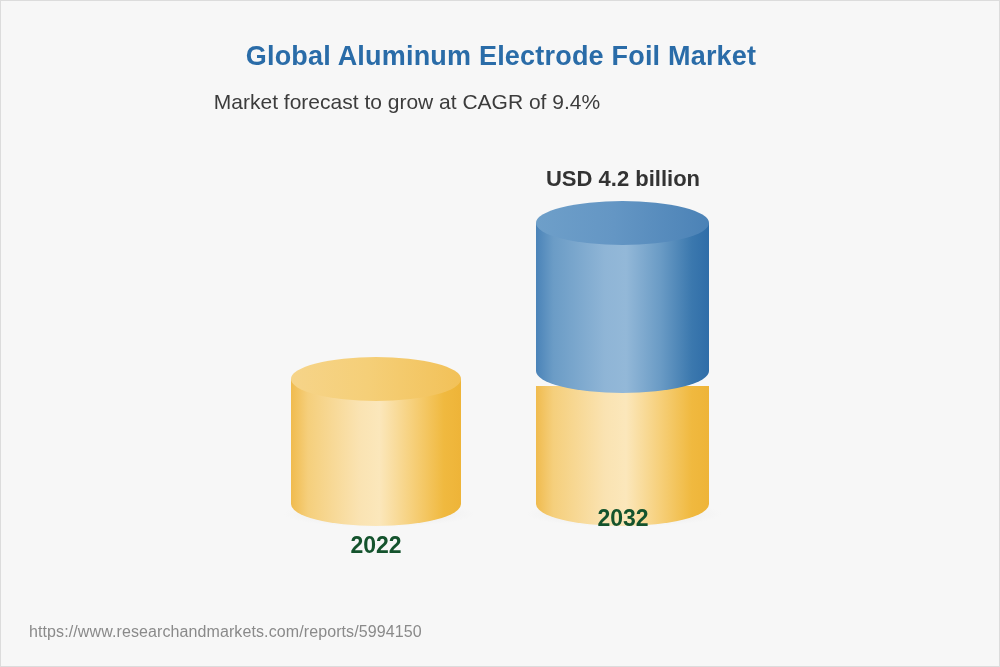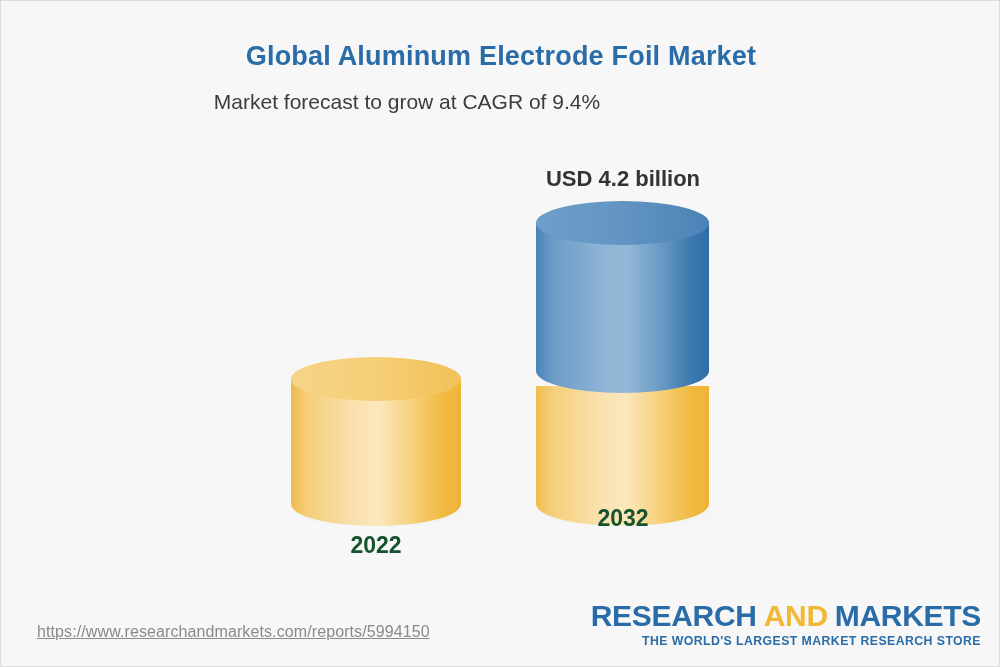--- a/index.html
+++ b/index.html
@@ -59,26 +59,25 @@
   }
   #year-label-2022 { left: 240px; top: 531px; width: 270px; }
   #year-label-2032 { left: 487px; top: 504px; width: 270px; }
   #chart-svg {
     position: absolute;
     left: 0;
     top: 0;
   }
   .source-url {
     position: absolute;
-    left: 36px;
+    left: 28px;
     top: 622px;
     font-size: 16px;
     color: #8a8a8a;
     letter-spacing: 0.1px;
-    text-decoration: underline;
   }
   #brand-logo {
     position: absolute;
     right: 18px;
     top: 600px;
     text-align: right;
     line-height: 1;
   }
   .brand-main {
     font-size: 30px;
@@ -160,18 +159,14 @@
 
 
   <div class="value-label" id="value-label-2032">USD 4.2 billion</div>
 
   <div class="year-label" id="year-label-2022">2022</div>
 
   <div class="year-label" id="year-label-2032">2032</div>
 
   <div class="source-url">https://www.researchandmarkets.com/reports/5994150</div>
 
-  <div id="brand-logo">
-    <div class="brand-main"><span class="brand-blue">RESEARCH</span><span class="brand-gold" style="margin-left: 7px;">AND</span><span class="brand-blue" style="margin-left: 7px;">MARKETS</span></div>
-    <div class="brand-tagline">THE WORLD'S LARGEST MARKET RESEARCH STORE</div>
-  </div>
 
 </div>
 
 </body></html>

